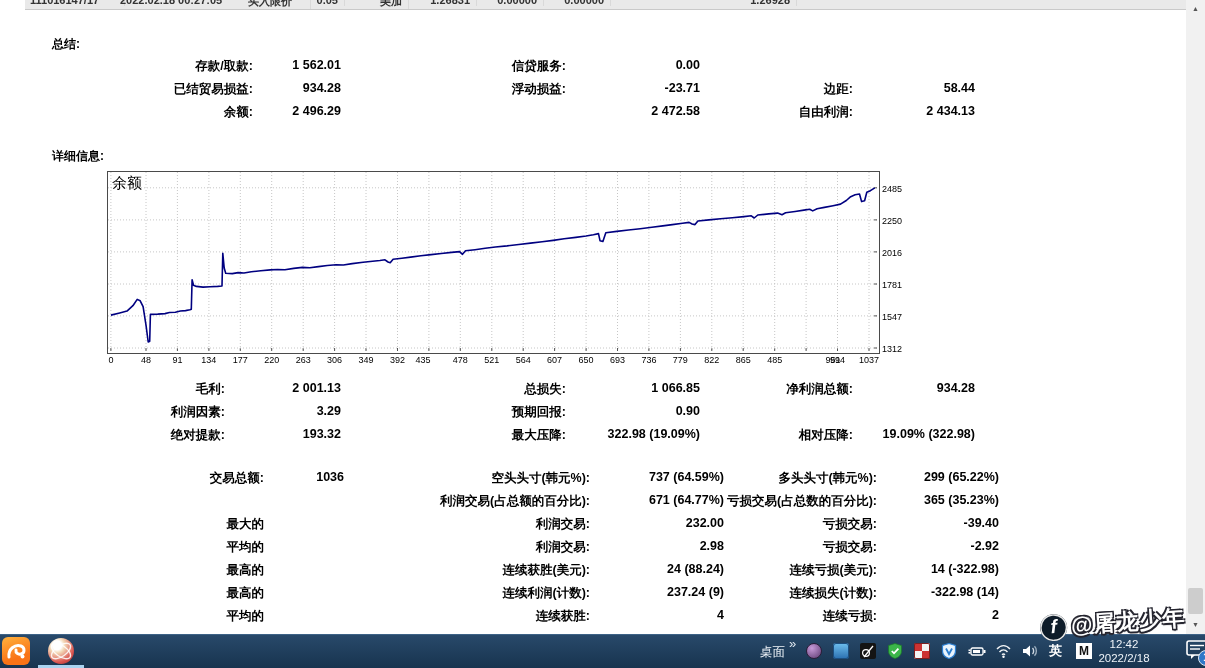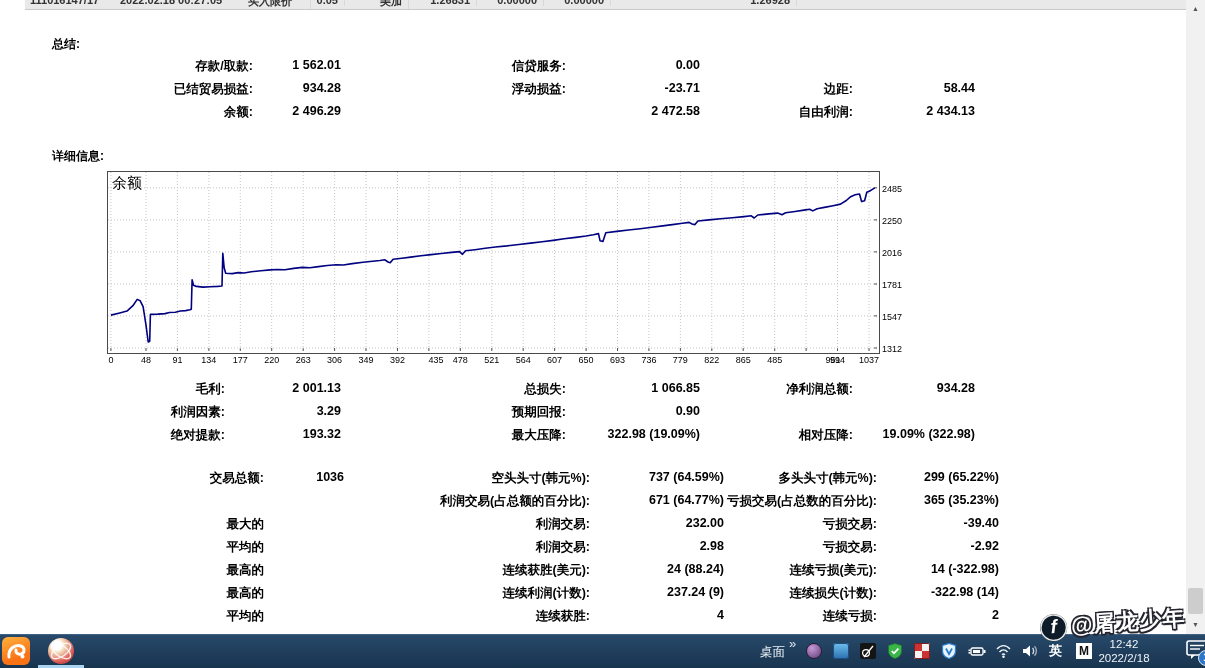--- a/index.html
+++ b/index.html
@@ -199,21 +199,21 @@
     <div class="xtick" style="left: -9.07605px;">0</div>
     <div class="xtick" style="left: 26.0114px; text-align: center;">48</div>
     <div class="xtick" style="left: 57.4439px;">91</div>
     <div class="xtick" style="left: 88.8764px;">134</div>
     <div class="xtick" style="left: 120.309px;">177</div>
     <div class="xtick" style="left: 151.741px;">220</div>
     <div class="xtick" style="left: 183.174px;">263</div>
     <div class="xtick" style="left: 214.606px;">306</div>
     <div class="xtick" style="left: 246.039px;">349</div>
     <div class="xtick" style="left: 277.471px;">392</div>
-    <div class="xtick" style="left: 316px;">435</div>
+    <div class="xtick" style="left: 303px;">435</div>
     <div class="xtick" style="left: 340.337px;">478</div>
     <div class="xtick" style="left: 371.769px;">521</div>
     <div class="xtick" style="left: 403.202px;">564</div>
     <div class="xtick" style="left: 434.634px;">607</div>
     <div class="xtick" style="left: 466.067px;">650</div>
     <div class="xtick" style="left: 497.499px;">693</div>
     <div class="xtick" style="left: 528.932px;">736</div>
     <div class="xtick" style="left: 560.364px;">779</div>
     <div class="xtick" style="left: 591.797px;">822</div>
     <div class="xtick" style="left: 623.229px;">865</div>

